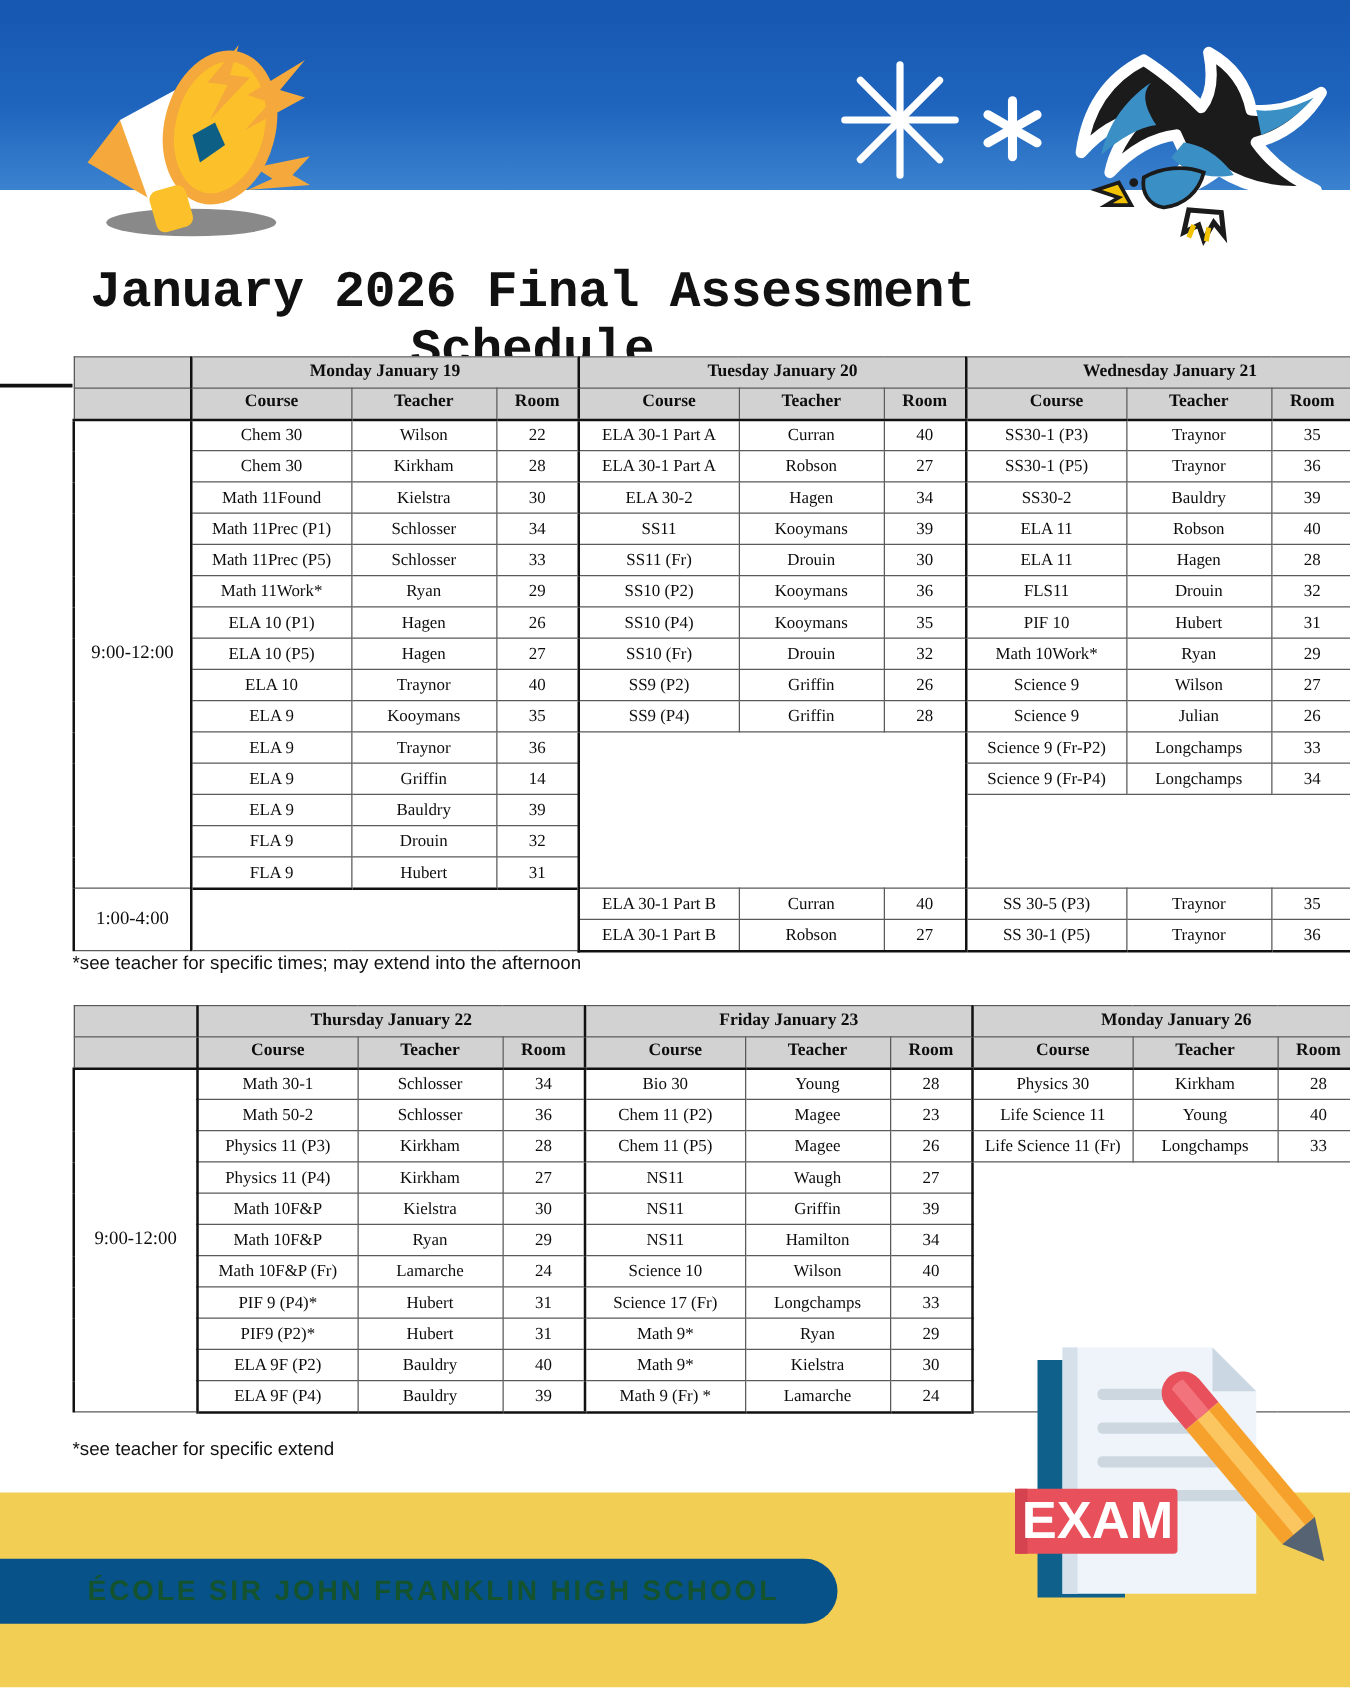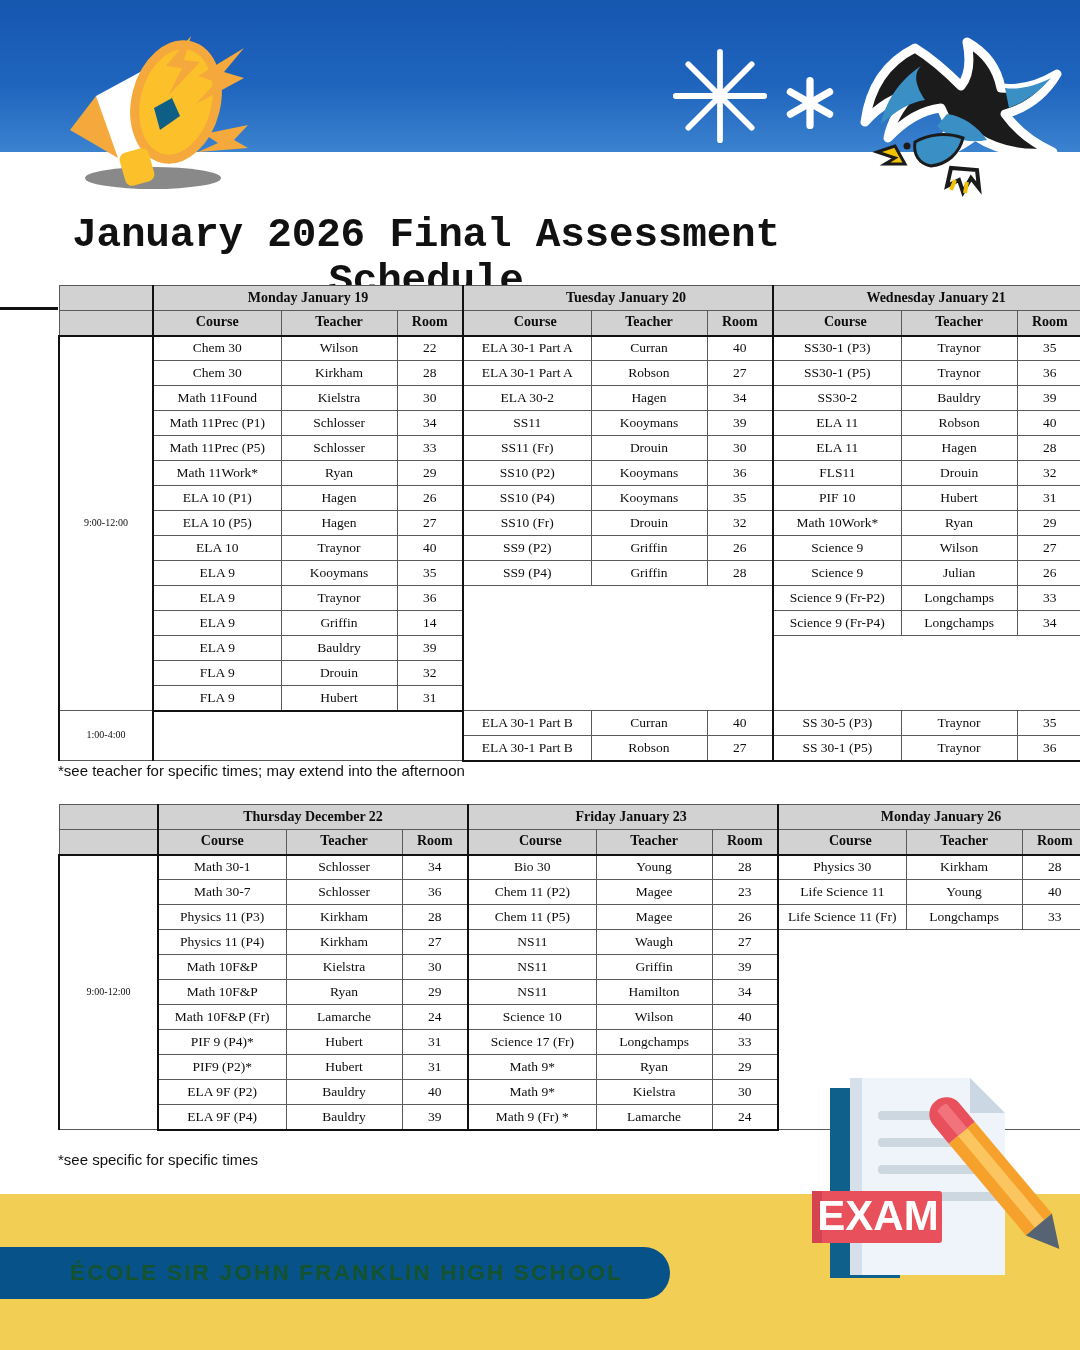--- a/index.html
+++ b/index.html
@@ -65,21 +65,21 @@
   }
   .hd-sub{
     background:#d2d2d2 !important;
     font-weight:bold;
     font-size:14px;
     height:26px;
     margin-left:44px;
   }
   .corner{ background:#d2d2d2 !important; border-right:2px solid #111 !important;}
   .timecell{
-    font-size:10px;
+    font-size:15px;
     border-right:2px solid #111 !important;
     border-left:2px solid #111 !important;
   }
   
   .sep-l{ border-left:2px solid #111 !important; }
   .hd-day.sep-l, .hd-sub.sep-l{ border-left:2px solid #111 !important;padding-left:16px; }
   .sched tr.hdr-bottom td{ border-bottom:2px solid #111 !important; }
   .sched tr.block-end td{ border-bottom:2px solid #111 !important; }
   .sched td.edge-right{ border-right:2px solid #111 !important; }
 
@@ -378,21 +378,21 @@
     <col style="width:128px">
       <col style="width:116px">
       <col style="width:66px">
     <col style="width:128px">
       <col style="width:116px">
       <col style="width:66px">
   </colgroup>
   <tbody id="t2body">
       <tr>
         <td class="corner"></td>
-        <td class="hd-day" colspan="3">Thursday December 22</td>
+        <td class="hd-day" colspan="3">Thursday January 22</td>
         <td class="hd-day sep-l" colspan="3">Friday January 23</td>
         <td class="hd-day sep-l edge-right" colspan="3">Monday January 26</td>
       </tr>
       <tr class="hdr-bottom">
         <td class="corner"></td>
         <td class="hd-sub">Course</td>
         <td class="hd-sub">Teacher</td>
         <td class="hd-sub">Room</td>
         <td class="hd-sub sep-l">Course</td>
         <td class="hd-sub">Teacher</td>
@@ -407,21 +407,21 @@
         <td>Schlosser</td>
         <td>34</td>
         <td class="sep-l">Bio 30</td>
         <td>Young</td>
         <td>28</td>
         <td class="sep-l">Physics 30</td>
         <td>Kirkham</td>
         <td class="edge-right">28</td>
       </tr>
       <tr>
-        <td>Math 30-7</td>
+        <td>Math 50-2</td>
         <td>Schlosser</td>
         <td>36</td>
         <td class="sep-l">Chem 11 (P2)</td>
         <td>Magee</td>
         <td>23</td>
         <td class="sep-l">Life Science 11</td>
         <td>Young</td>
         <td class="edge-right">40</td>
       </tr>
       <tr>
@@ -495,21 +495,21 @@
       <tr class="block-end">
         <td>ELA 9F (P4)</td>
         <td>Bauldry</td>
         <td>39</td>
         <td class="sep-l">Math 9 (Fr) *</td>
         <td>Lamarche</td>
         <td>24</td>
       </tr>
     </tbody>
 </table>
-<div class="footnote" id="foot2">*see specific for specific times</div>
+<div class="footnote" id="foot2">*see teacher for specific extend</div>
 
 <div class="yellow-band"></div>
 
 <svg class="exam-art" viewBox="0 0 272 222">
   <rect x="30" y="25" width="70" height="190" fill="#10608c"></rect>
   <path d="M50 15 L170 15 L205 50 L205 212 L50 212 Z" fill="#eef4f9"></path>
   <path d="M50 15 L62 15 L62 212 L50 212 Z" fill="#d6e0ea"></path>
   <path d="M170 15 L205 50 L170 50 Z" fill="#cbd7e2"></path>
   <rect x="78" y="48" width="62" height="9" rx="4" fill="#cdd7e0"></rect>
   <rect x="78" y="75" width="100" height="9" rx="4" fill="#cdd7e0"></rect>

